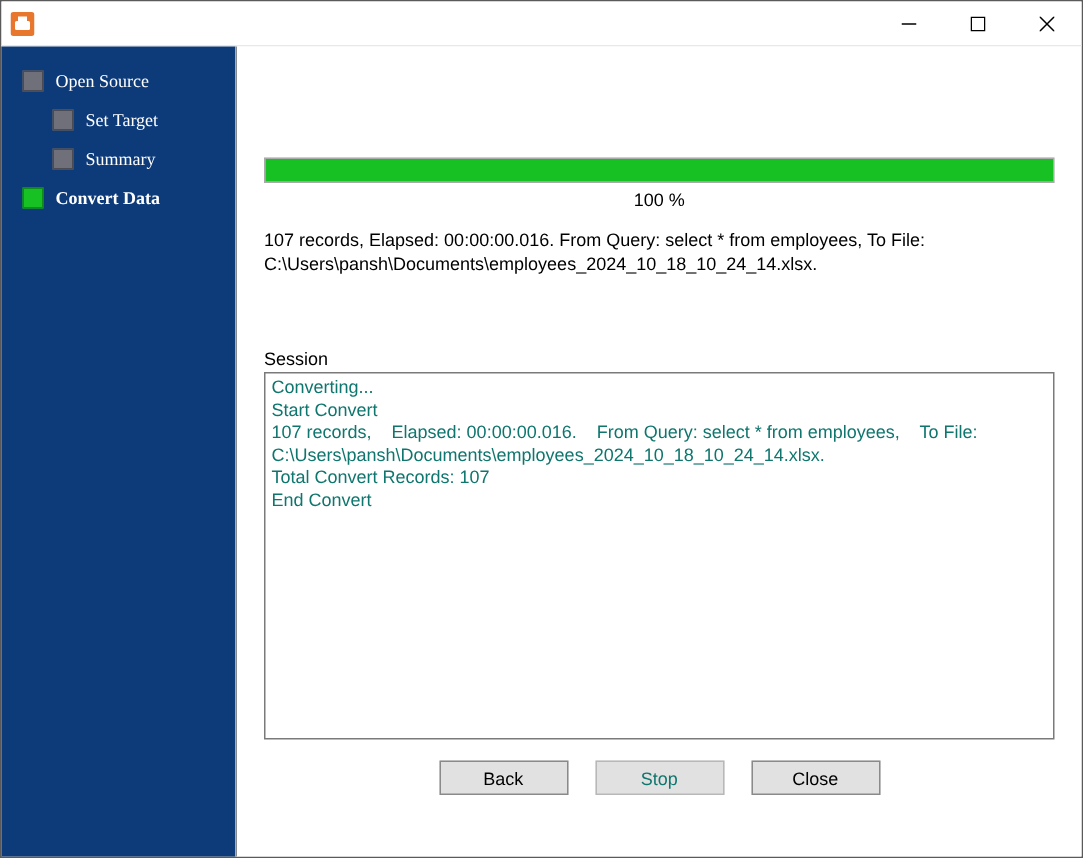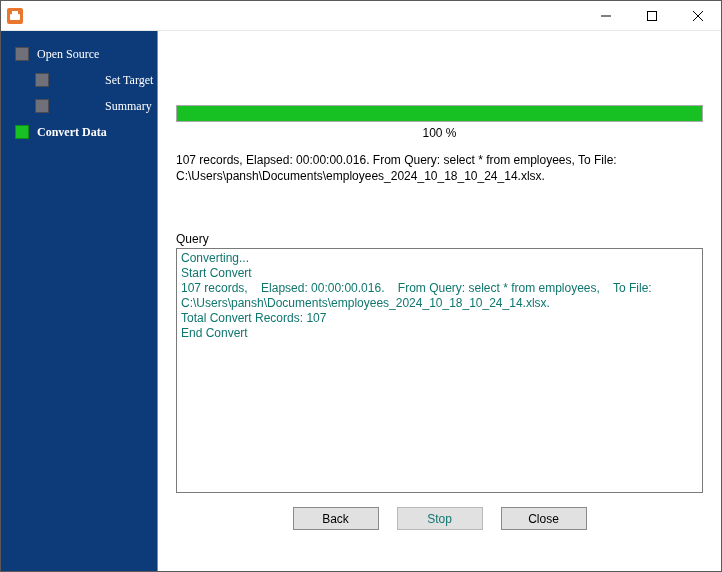--- a/index.html
+++ b/index.html
@@ -69,21 +69,21 @@
   .tree li .sq {
     width: 14px; height: 14px;
     background: #6f7079;
     border: 1px solid #4b4c53;
     margin-right: 8px;
     flex-shrink: 0;
   }
   .tree li.active .sq { background: #17c123; border-color:#0f8c1a; }
   .tree li.active { font-weight: bold; }
   .tree li.l0 { padding-left: 14px; }
-  .tree li.l1 { padding-left: 34px; gap: 48px; }
+  .tree li.l1 { padding-left: 34px; }
 
   .main {
     flex: 1;
     background: #fff;
     display: flex;
     flex-direction: column;
     padding: 0 18px 10px 18px;
     border-left: 1px solid #8a8a8a;
     min-width: 0;
   }
@@ -209,21 +209,21 @@
     <div class="main">
 
       <div class="progress-area">
         <div class="progress-bar-outer">
           <div class="progress-bar-fill" id="progress-fill" style="width: 100%;"></div>
         </div>
         <div class="progress-label">100 %</div>
         <div class="summary-text">107 records,    Elapsed: 00:00:00.016.    From Query: select * from employees,    To File: C:\Users\pansh\Documents\employees_2024_10_18_10_24_14.xlsx.</div>
       </div>
 
-      <div class="output-label">Query</div>
+      <div class="output-label">Session</div>
       <div class="output-box" id="output-box">Converting...
 Start Convert
 107 records,    Elapsed: 00:00:00.016.    From Query: select * from employees,    To File: C:\Users\pansh\Documents\employees_2024_10_18_10_24_14.xlsx.
 Total Convert Records: 107
 End Convert</div>
 
       <div class="button-row">
         <button class="btn">Back</button>
         <button class="btn disabled">Stop</button>
         <button class="btn">Close</button>

